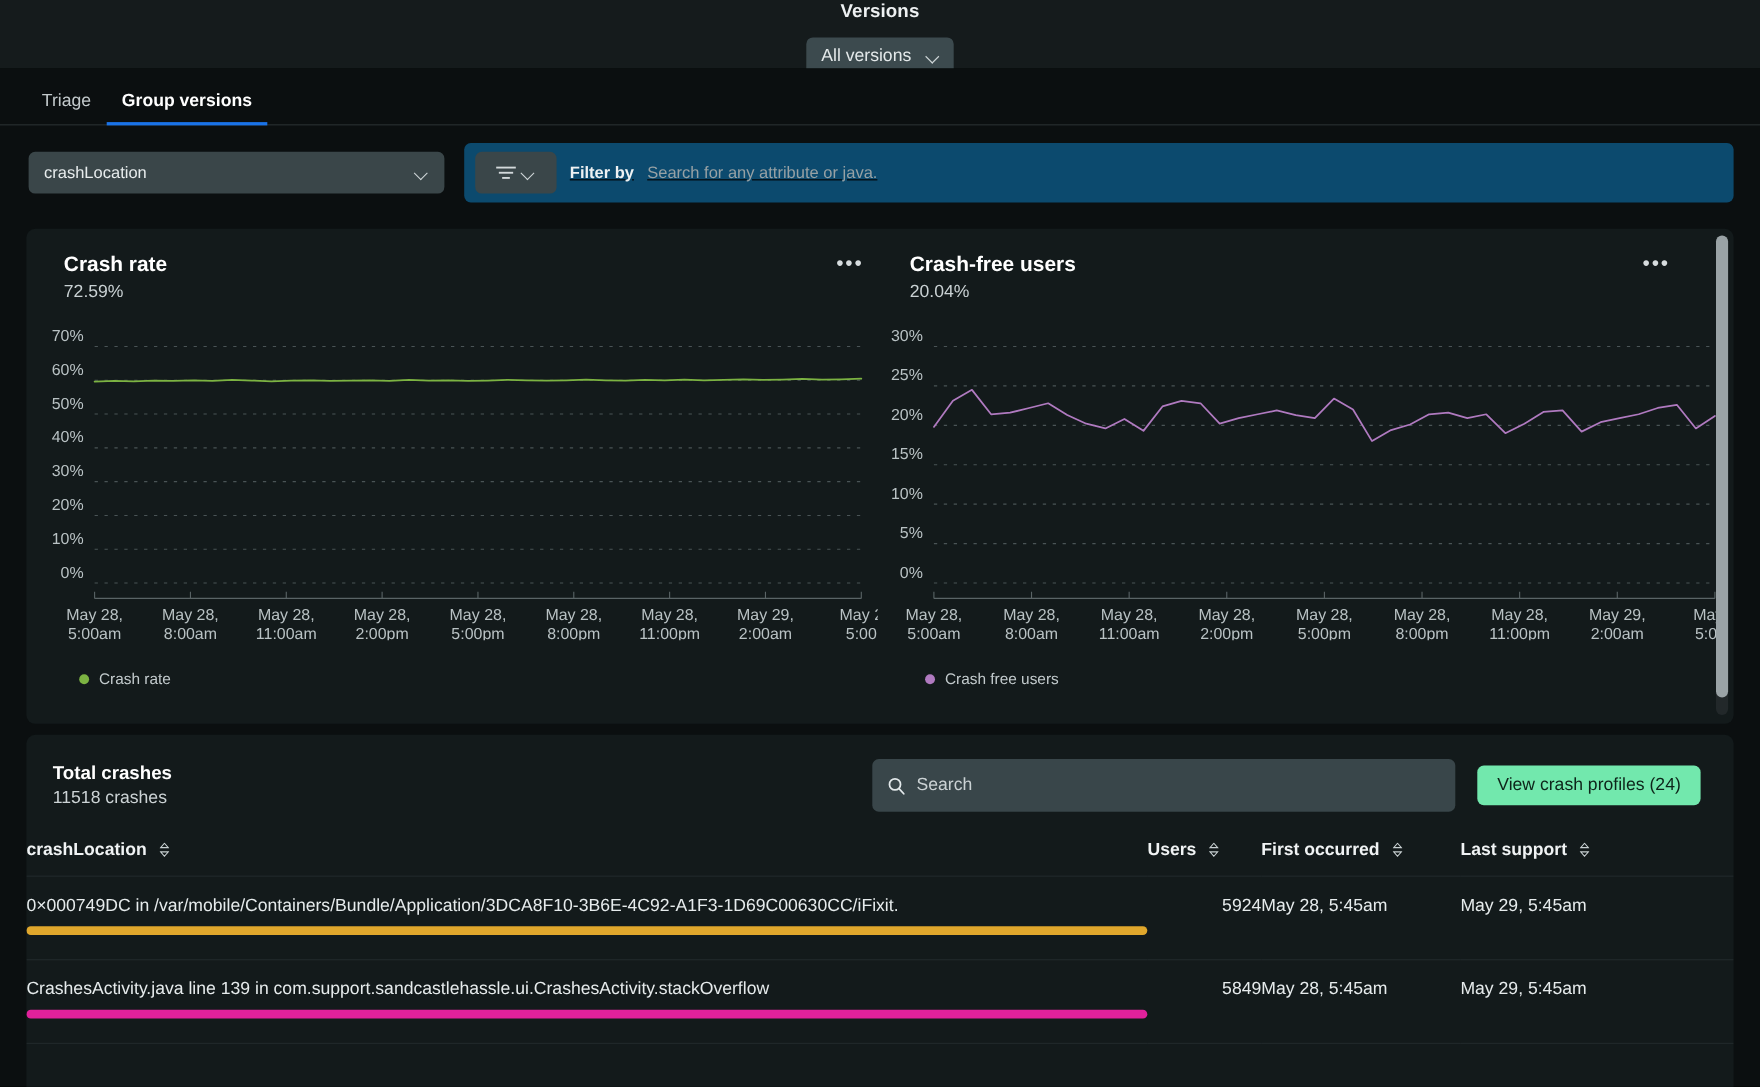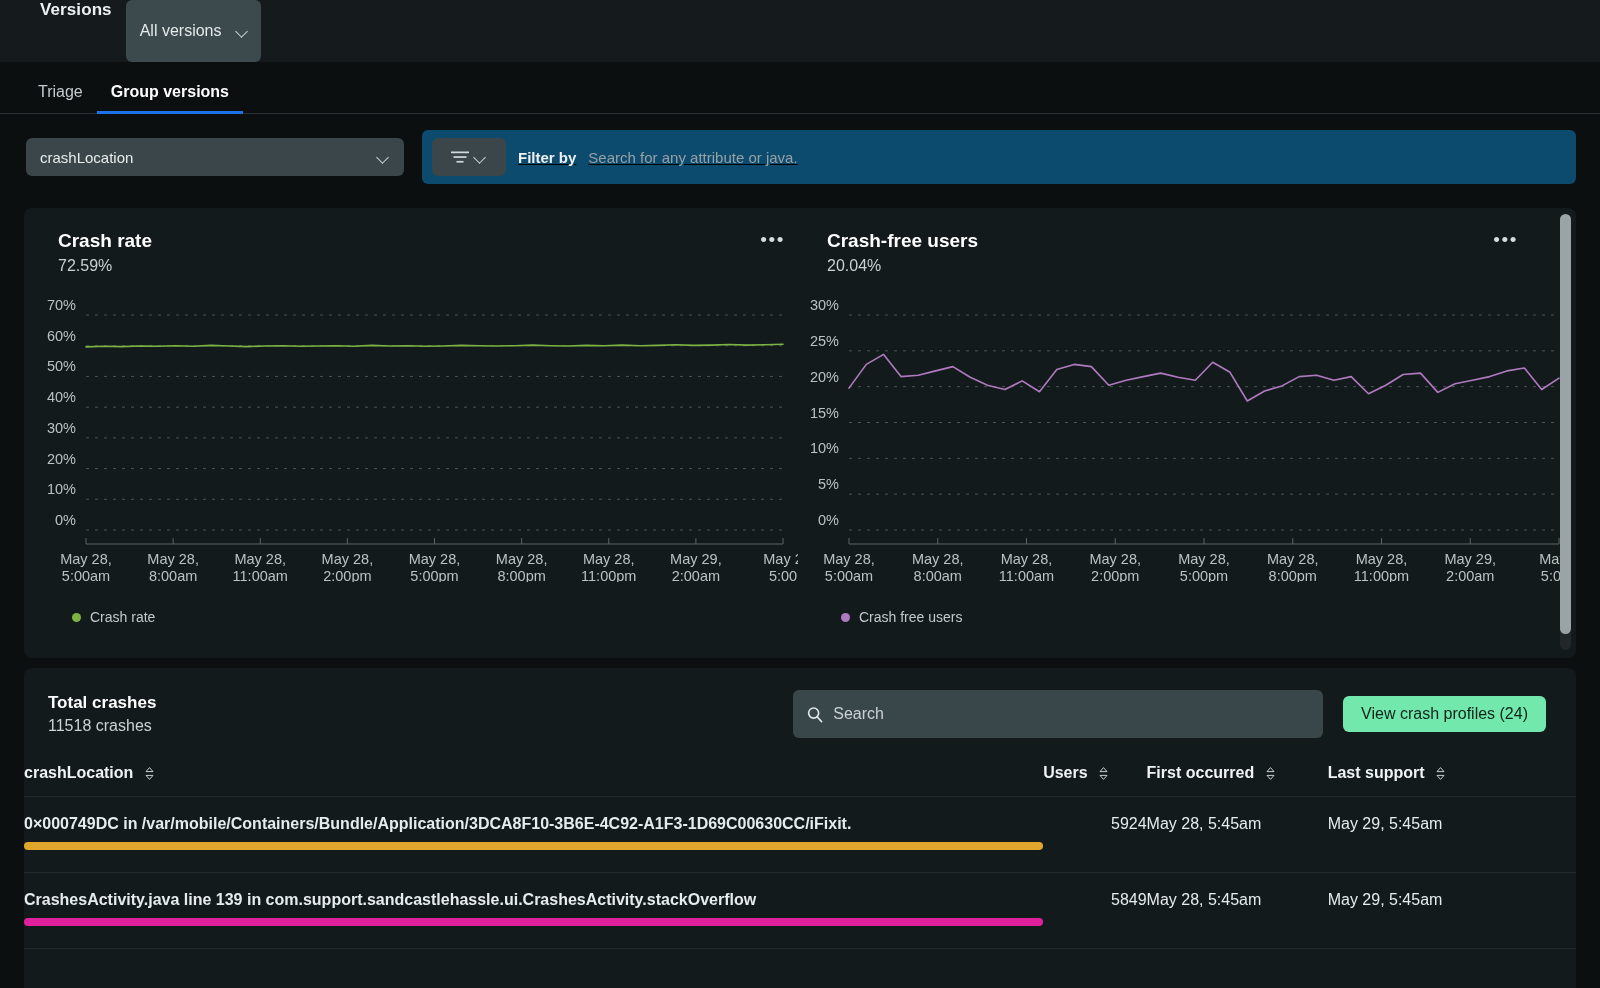--- a/index.html
+++ b/index.html
@@ -11,24 +11,25 @@
   }
   .app {
     position: relative;
     width: 1600px; height: 988px;
     background: #0b0f10;
     padding: 0;
   }
 
   
   .versions-bar {
-    display: flex; gap: 14px;
+    display: flex; align-items: center; gap: 14px;
     height: 62px;
     padding: 0 40px;
     background: #151b1c;
+    flex-direction: column;
   }
   .versions-label {
     font-size: 17px; font-weight: bold; color: #eef1f2;
     letter-spacing: 0.1px;
   }
   .versions-select {
     display: inline-flex; align-items: center; gap: 14px;
     background: #3c4a4e;
     border-radius: 6px;
     padding: 8px 12px 8px 14px;
@@ -224,21 +225,21 @@
   }
   th .sort { display: inline-block; margin-left: 7px; vertical-align: -2px; }
   table.crash-table td {
     font-size: 16px; color: #e6ebec;
     padding: 18px 0 22px 0;
     border-bottom: 1px solid #222a2c;
     vertical-align: top;
   }
   .col-loc { padding-left: 24px; }
   .col-users { text-align: right; padding-right: 14px; }
-  .loc-text { white-space: nowrap; overflow: hidden; text-overflow: clip; font-weight: bold; }
+  .loc-text { white-space: nowrap; overflow: hidden; text-overflow: clip; }
   .bar {
     height: 8px; border-radius: 4px; margin-top: 9px;
   }
 </style>
 </head>
 <body>
 
 <div class="app">
 
   <div class="versions-bar">

